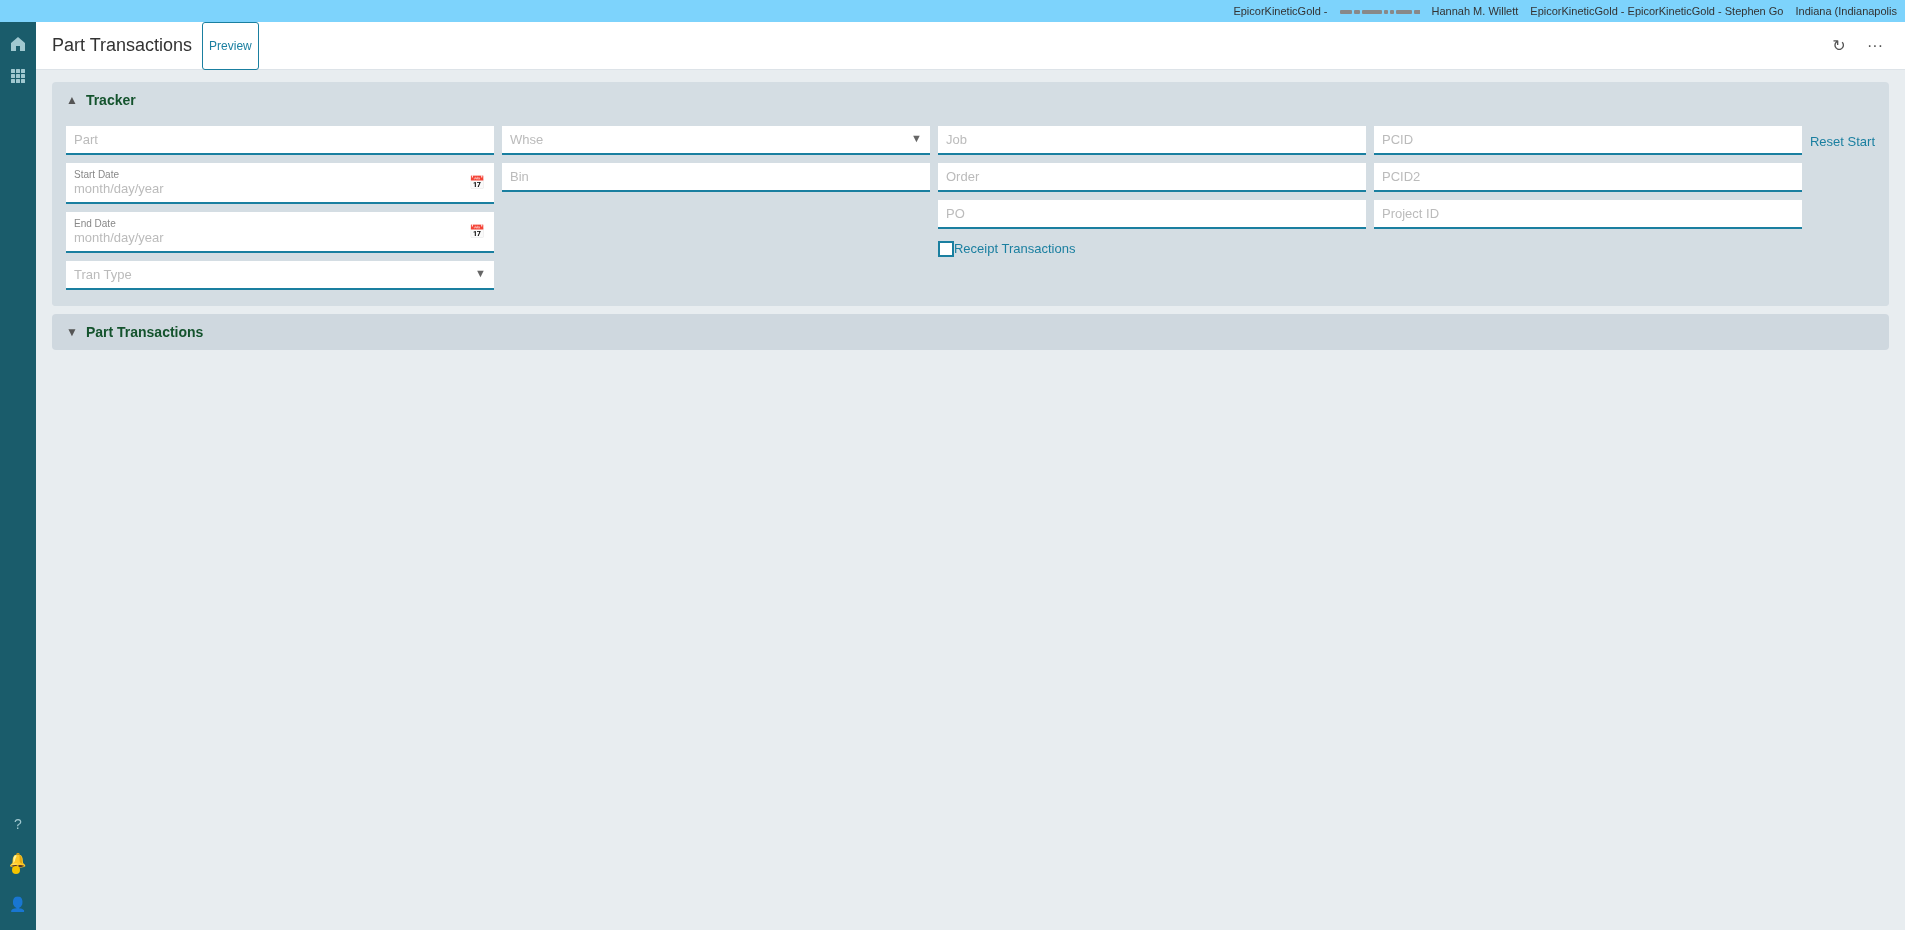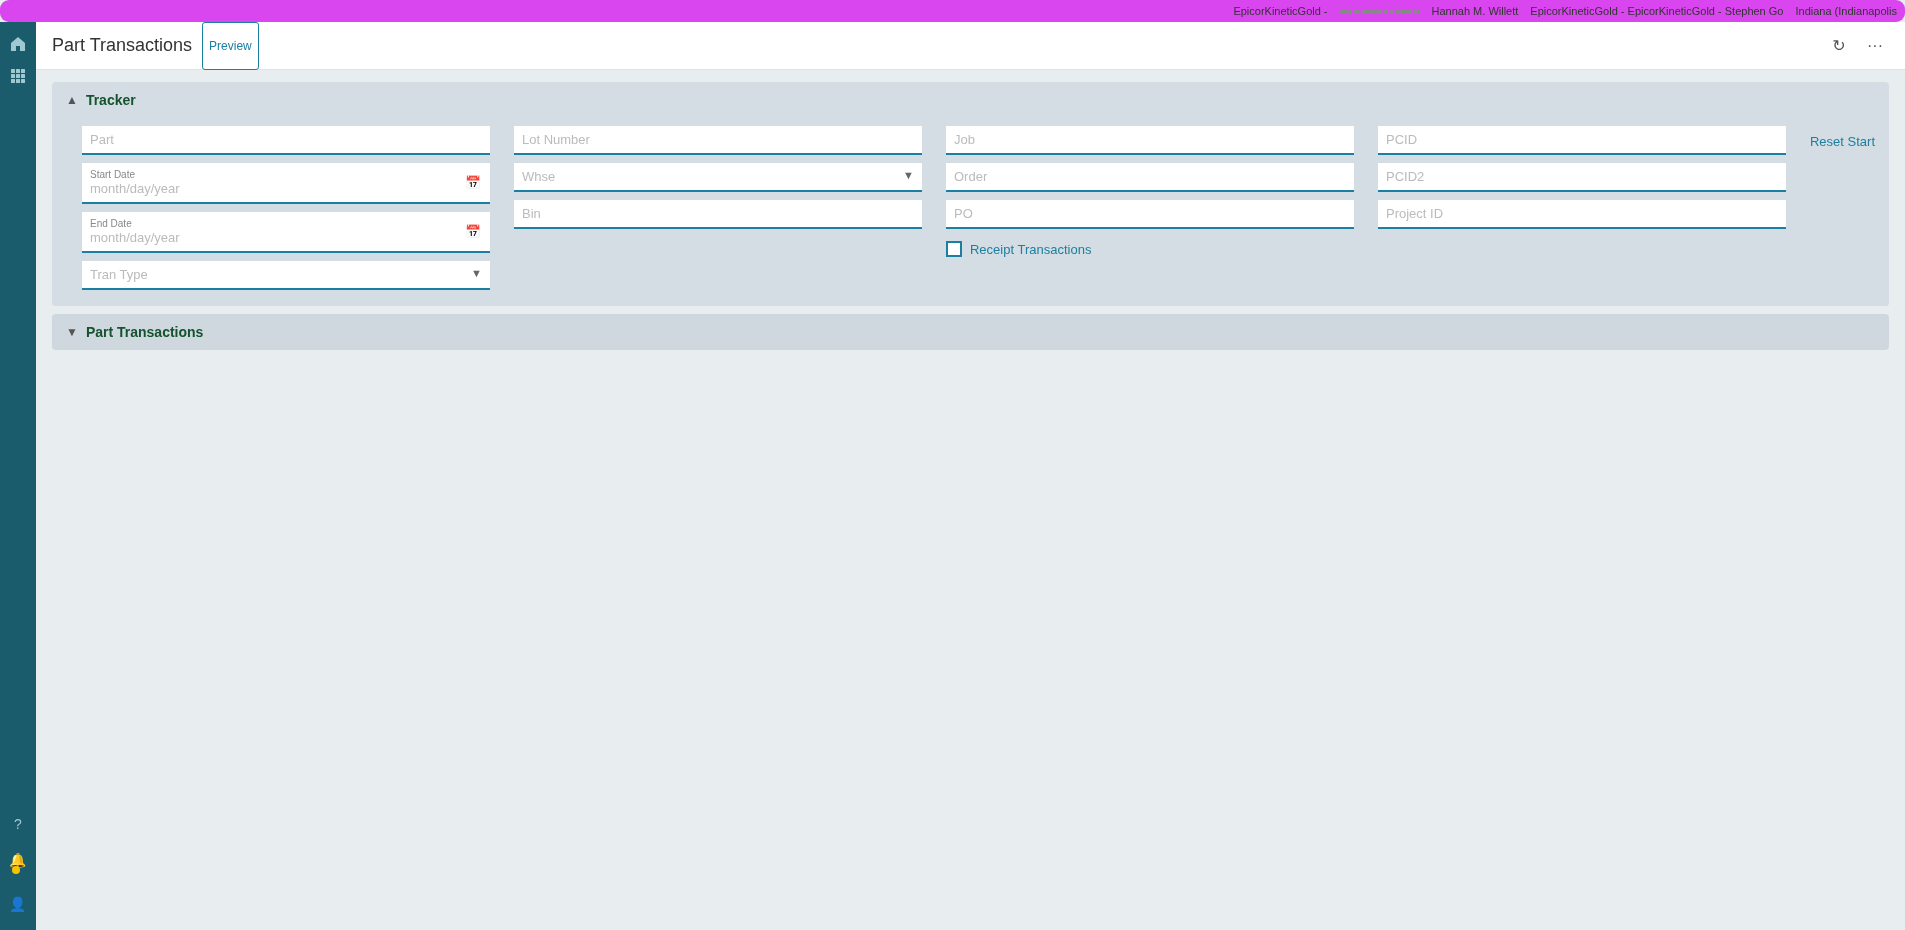--- a/index.html
+++ b/index.html
@@ -1,30 +1,29 @@
 <!DOCTYPE html>
 <html><head>
   <meta charset="utf-8">
   <style>
     * { box-sizing: border-box; margin: 0; padding: 0; }
     body { font-family: 'Segoe UI', Arial, sans-serif; font-size: 13px; background: #e8edf0; display: flex; flex-direction: column; height: 930px; overflow: hidden; }
 
     
     .top-bar {
-      background: #d946ef;
+      background: #7dd3fc;
       height: 22px;
       display: flex;
       align-items: center;
       padding: 0 8px;
       font-size: 11px;
       color: #333;
       justify-content: flex-end;
       gap: 12px;
       flex-shrink: 0;
-      border-radius: 9px;
     }
     .top-bar-item { white-space: nowrap; }
 
     
     .app-layout {
       display: flex;
       flex: 1;
       overflow: hidden;
     }
 
@@ -177,21 +176,20 @@
       display: grid;
       grid-template-columns: 1fr 1fr 1fr 1fr auto;
       gap: 8px;
       align-items: start;
     }
 
     .form-col {
       display: flex;
       flex-direction: column;
       gap: 8px;
-      margin-left: 16px;
     }
     .field-label {
       font-size: 10px;
       color: #888;
       line-height: 1.2;
     }
 
     .field-simple {
       background: #fff;
       border-bottom: 2px solid #1a7fa0;
@@ -233,22 +231,22 @@
       display: flex;
       justify-content: space-between;
       cursor: pointer;
     }
     .field-select-text { color: #bbb; font-size: 13px; }
     .dropdown-arrow { color: #666; font-size: 11px; }
 
     
     .checkbox-row {
       display: flex;
-      align-items: center;
-      gap: 8px;
+      align-items: flex-start;
+      gap: 0;
       padding: 4px 0;
     }
     .checkbox-box {
       width: 16px;
       height: 16px;
       border: 2px solid #1a7fa0;
       display: flex;
       align-items: center;
       justify-content: center;
       cursor: pointer;
@@ -373,23 +371,20 @@
                 </div>
                 <span class="calendar-icon">📅</span>
               </div>
               <div class="field-select">
                 <span class="field-select-text">Tran Type</span>
                 <span class="dropdown-arrow">▼</span>
               </div>
             </div>
 
             <div class="form-col">
-              <div class="field-simple">
-                <input type="text" placeholder="Lot Number" style="">
-              </div>
               <div class="field-select">
                 <span class="field-select-text">Whse</span>
                 <span class="dropdown-arrow">▼</span>
               </div>
               <div class="field-simple">
                 <input type="text" placeholder="Bin" style="">
               </div>
             </div>
 
             <div class="form-col">

